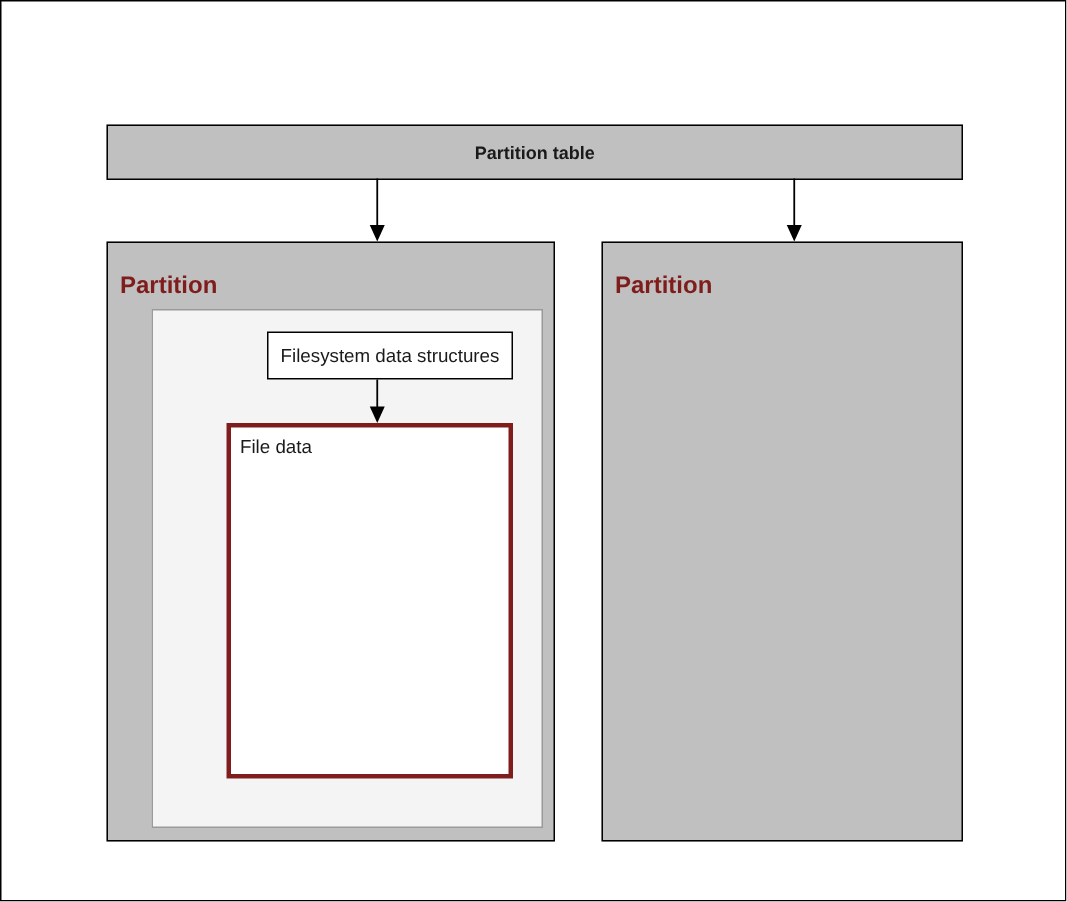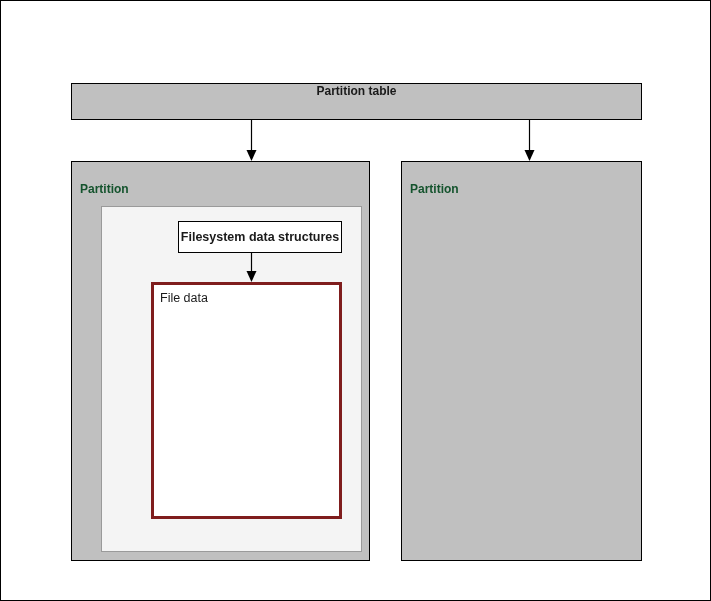--- a/index.html
+++ b/index.html
@@ -41,20 +41,21 @@
   }
 
   .partition-table {
     left: 70px;
     top: 82px;
     width: 571px;
     height: 37px;
     background: #c0c0c0;
     border: 1px solid #000000;
     display: flex;
+    align-items: center;
     justify-content: center;
   }
   .partition-table .lbl {
     font-size: 12px;
     font-weight: bold;
     color: #1a1a1a;
   }
 
   .partition {
     top: 160px;
@@ -62,23 +63,23 @@
     background: #c0c0c0;
     border: 1px solid #000000;
   }
   .partition.left  { left: 70px;  width: 299px; }
   .partition.right { left: 400px; width: 241px; }
 
   .partition > .lbl {
     position: absolute;
     left: 8px;
     top: 20px;
-    font-size: 12px;
+    font-size: 16px;
     font-weight: bold;
-    color: #14532d;
+    color: #7f1d1d;
   }
 
   
   .fs-container {
     left: 100px;
     top: 205px;
     width: 261px;
     height: 346px;
     background: #f4f4f4;
     border: 1px solid #9a9a9a;
@@ -87,21 +88,20 @@
   .fs-structures {
     left: 177px;
     top: 220px;
     width: 164px;
     height: 32px;
     background: #ffffff;
     border: 1px solid #000000;
     display: flex;
     align-items: center;
     justify-content: center;
-    font-weight: bold;
   }
   .fs-structures .lbl {
     font-size: 12.5px;
     color: #1a1a1a;
     white-space: nowrap;
   }
 
   .file-data {
     left: 150px;
     top: 281px;

